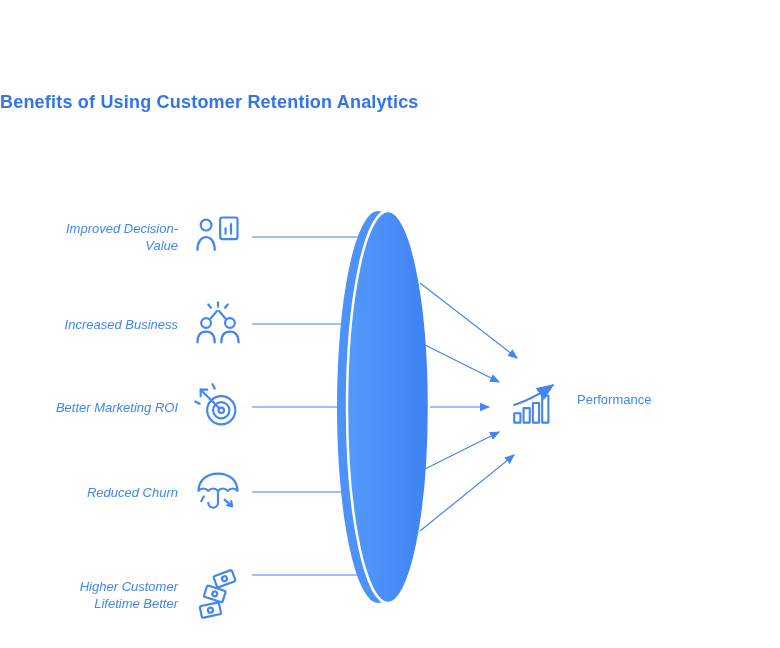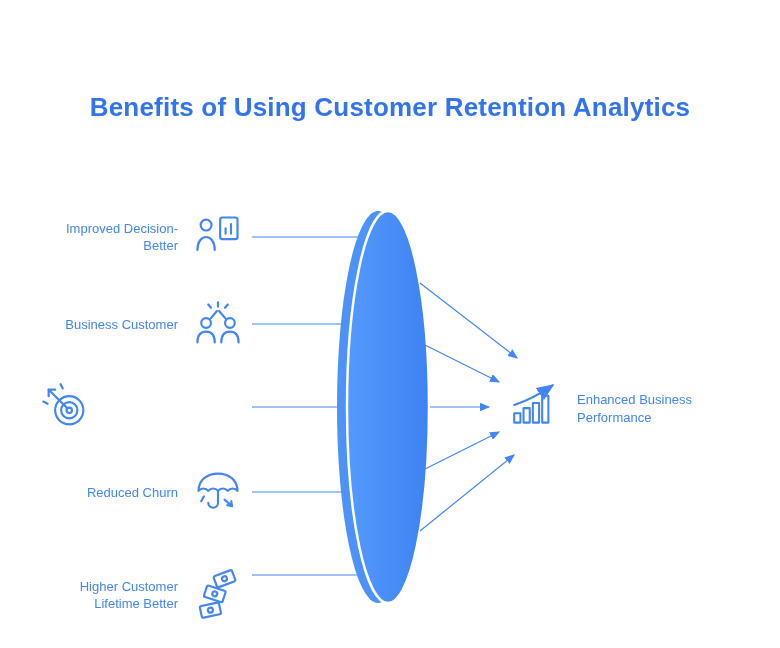--- a/index.html
+++ b/index.html
@@ -16,22 +16,22 @@
   .canvas{
     position:relative;
     width:780px;
     height:648px;
     background:#ffffff;
     overflow:hidden;
   }
   .title{
     position:absolute;
     left:0; right:0; top:92px;
-    text-align:center;
-    font-size:26px;
+    text-align:left;
+    font-size:18px;
     font-weight:700;
     letter-spacing:.2px;
     color:var(--title);
   }
   .diagram-svg{
     position:absolute;
     left:0; top:0;
   }
   .benefit-row{
     position:absolute;
@@ -41,20 +41,21 @@
     display:flex;
     align-items:center;
   }
   .benefit-label{
     width:152px;
     text-align:right;
     font-size:13px;
     font-weight:500;
     line-height:17px;
     color:var(--accent);
+    font-style:italic;
   }
   .benefit-label span{display:block;}
   .benefit-icon{
     width:52px;
     height:52px;
     margin-left:14px;
     flex:0 0 auto;
     color:var(--accent);
   }
   .icon-stroke{
@@ -116,49 +117,53 @@
       <line x1="425" y1="345" x2="499" y2="382" marker-end="url(#arrM)"></line>
       <line x1="430" y1="407" x2="489" y2="407" marker-end="url(#arrM)"></line>
       <line x1="425" y1="469" x2="499" y2="432" marker-end="url(#arrM)"></line>
       <line x1="420" y1="531" x2="514" y2="455" marker-end="url(#arrM)"></line>
     </g>
   </svg>
 
   <div class="benefit-row" style="top:209px">
     <div class="benefit-label">
       <span>Improved Decision-</span>
-      <span>Better</span>
+      <span>Value</span>
     </div>
     <svg class="benefit-icon" viewBox="0 0 48 48">
       <g class="icon-stroke">
         <circle cx="13" cy="13" r="5"></circle>
         <path d="M5 36 c0,-8 4,-12 8,-12 s8,4 8,12"></path>
         <rect x="26" y="6" width="16" height="20" rx="2"></rect>
         <path d="M31 21 v-5 M36 21 v-9"></path>
       </g>
     </svg>
   </div>
 
   <div class="benefit-row" style="top:296px">
     <div class="benefit-label">
-      <span>Business Customer</span>
+      <span>Increased Business</span>
     </div>
     <svg class="benefit-icon" viewBox="0 0 48 48">
       <g class="icon-stroke">
         <circle cx="13" cy="23" r="4.5"></circle>
         <circle cx="35" cy="23" r="4.5"></circle>
         <path d="M5 41 c0,-7 3.5,-10 8,-10 s8,3 8,10"></path>
         <path d="M27 41 c0,-7 3.5,-10 8,-10 s8,3 8,10"></path>
         <path d="M17 19 L23 12 M31 19 L25 12"></path>
         <path d="M24 4 v4 M15 6 l2.5 3 M33 6 l-2.5 3"></path>
       </g>
     </svg>
   </div>
 
   <div class="benefit-row" style="top:379px">
+    <div class="benefit-label">
+      <span>Better Marketing ROI</span>
+      <span></span>
+    </div>
     <svg class="benefit-icon" viewBox="0 0 48 48">
       <g class="icon-stroke">
         <circle cx="27" cy="27" r="13"></circle>
         <circle cx="27" cy="27" r="7.5"></circle>
         <circle cx="27" cy="27" r="2.5"></circle>
         <path d="M8 8 L25 25"></path>
         <path d="M8 8 L8 14 M8 8 L14 8"></path>
         <path d="M19 3 l2 4 M3 19 l4 2"></path>
       </g>
     </svg>
@@ -211,17 +216,16 @@
     <g class="icon-stroke" stroke-width="1.8">
       <rect x="6" y="36" width="6" height="9"></rect>
       <rect x="15" y="31" width="6" height="14"></rect>
       <rect x="24" y="26" width="6" height="19"></rect>
       <rect x="33" y="19" width="6" height="26"></rect>
       <path d="M6 28 C18 24 30 18 43 9" marker-end="url(#arrG)"></path>
     </g>
   </svg>
 
   <div class="outcome-label">
-    <span>Enhanced Business</span>
     <span>Performance</span>
   </div>
 
 </div>
 
 </body></html>

